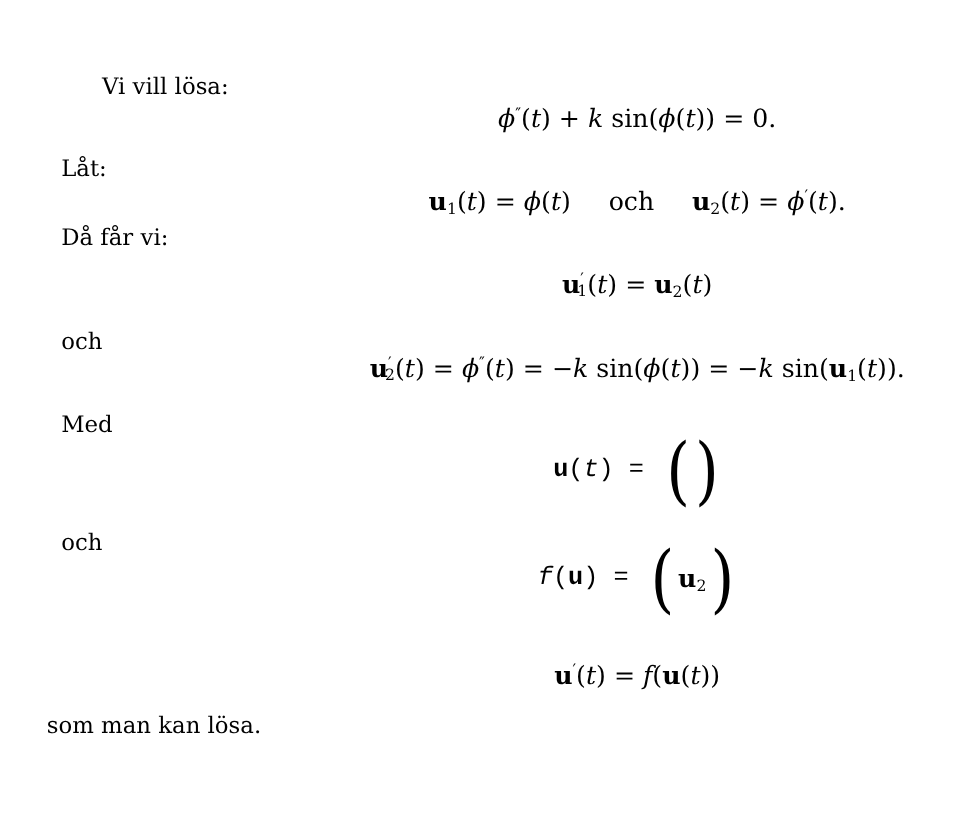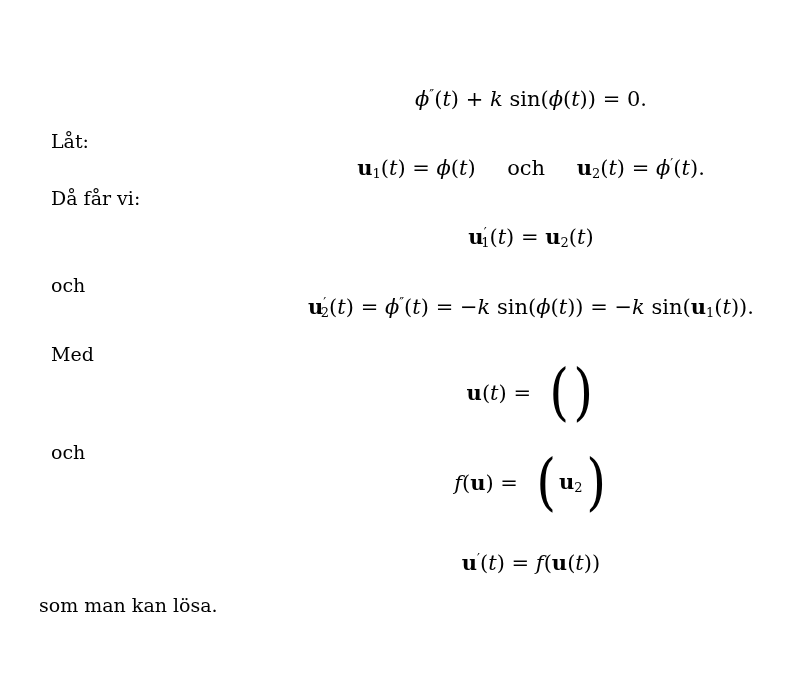--- a/index.html
+++ b/index.html
@@ -35,21 +35,21 @@
     position:absolute;
     left:251px;
     width:560px;
     height:60px;
     display:flex;
     justify-content:center;
     align-items:center;
     font-size:21px;
     white-space:nowrap;
   }
-  .vec-lhs{margin-right:16px;}
+  .vec-lhs{margin-right:16px;font-family:Liberation Mono, monospace;}
   .paren{
     font-family:"DejaVu Serif", serif;
     font-size:62px;
     line-height:58px;
     font-weight:400;
     transform:scaleX(0.82);
     display:inline-block;
   }
   .vcol{
     display:inline-flex;
@@ -57,20 +57,21 @@
     align-items:center;
     line-height:26px;
     margin:0 1px;
   }
 </style>
 </head>
 <body>
 
 <div class="page">
 
+  <div class="ptext" style="top:61px;left:85px">Vi vill lösa:</div>
 
   <div class="eq" style="top:84px"><i>ϕ</i><sup>″</sup>(<i>t</i>) + <i>k</i> sin(<i>ϕ</i>(<i>t</i>)) = 0.</div>
 
   <div class="ptext" style="top:130px;left:51px">Låt:</div>
 
   <div class="eq" style="top:153px"><b>u</b><sub>1</sub>(<i>t</i>) = <i>ϕ</i>(<i>t</i>)  och  <b>u</b><sub>2</sub>(<i>t</i>) = <i>ϕ</i><sup>′</sup>(<i>t</i>).</div>
 
   <div class="ptext" style="top:187px;left:51px">Då får vi:</div>
 
   <div class="eq" style="top:222px"><b>u</b><sup>′</sup><sub>1</sub>(<i>t</i>) = <b>u</b><sub>2</sub>(<i>t</i>)</div>

